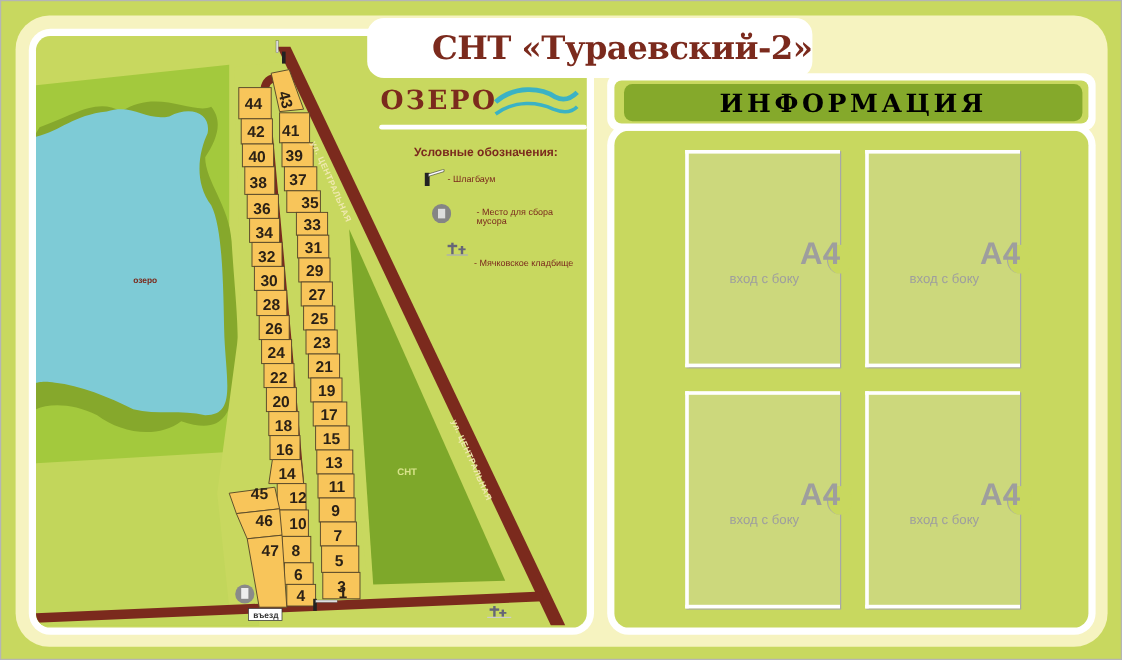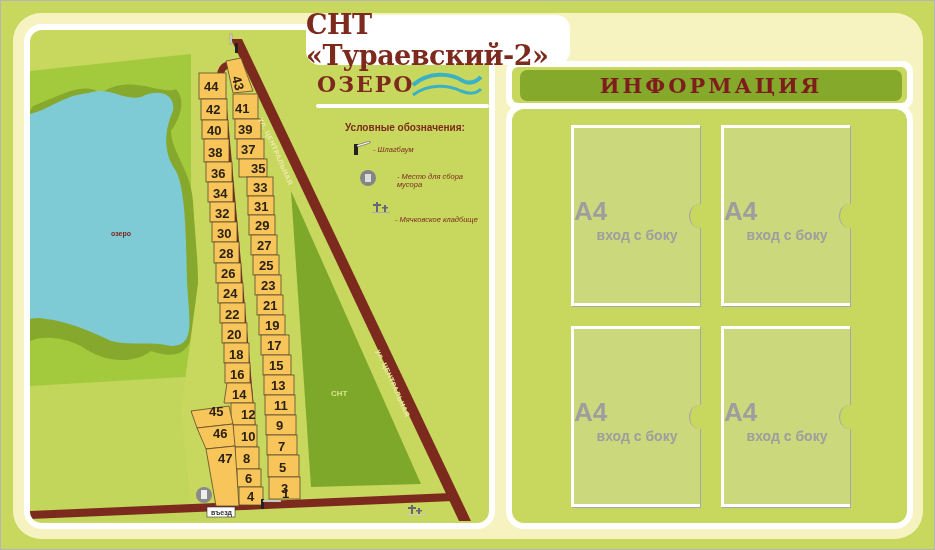--- a/index.html
+++ b/index.html
@@ -1,32 +1,32 @@
 <!DOCTYPE html>
 <html><head>
 <meta charset="utf-8">
 <style>
   html,body{margin:0;padding:0;}
   body{width:935px;height:550px;overflow:hidden;background:#c8d85f;position:relative;font-family:"Liberation Sans",sans-serif;}
   .frame{position:absolute;left:0;top:0;width:933px;height:548px;border:1px solid #b5b5b5;background:#c8d85f;}
   .outer-band{position:absolute;left:12px;top:12px;width:910px;height:526px;background:#f6f3c0;border-radius:28px;}
   .panel{position:absolute;background:#fff;border-radius:18px;}
   .panel-inner{position:absolute;background:#c8d85f;border-radius:12px;overflow:hidden;}
-  .title-box{position:absolute;left:305px;top:14px;width:264px;height:50px;background:#fff;border-radius:14px;display:flex;align-items:center;justify-content:flex-start;}
+  .title-box{position:absolute;left:305px;top:14px;width:371px;height:50px;background:#fff;border-radius:14px;display:flex;align-items:center;justify-content:flex-end;}
   .title-text{font-family:"DejaVu Serif",serif;font-weight:bold;font-size:27px;color:#7b2a1d;letter-spacing:-0.5px;}
   .lake-title{position:absolute;left:316px;top:70px;font-family:"DejaVu Serif",serif;font-weight:bold;font-size:22px;color:#7b2a1d;letter-spacing:2px;}
   .lake-line{position:absolute;left:315px;top:103px;width:173px;height:4px;background:#fff;border-radius:2px;}
   .info-head{position:absolute;left:519px;top:69px;width:382px;height:31px;background:#85a92b;border-radius:7px;display:flex;align-items:center;justify-content:center;}
-  .info-head span{font-family:"DejaVu Serif",serif;font-weight:bold;font-size:21px;letter-spacing:3px;color:#7f1d1d;}
+  .info-head span{font-family:"DejaVu Serif",serif;font-weight:bold;font-size:21px;letter-spacing:3px;color:#000000;}
   .legend-title{position:absolute;left:344px;top:121px;font-size:10px;font-weight:bold;color:#7b2a1d;}
-  .legend-item{position:absolute;font-size:7.5px;color:#7b2a1d;line-height:8px;font-style:italic;}
+  .legend-item{position:absolute;font-size:7.5px;color:#7b2a1d;line-height:8px;}
   .pocket{position:absolute;width:126px;height:175px;background:#ccd87c;border-top:3px solid #fff;border-left:3px solid #fff;border-bottom:3px solid #fff;box-shadow:1px 1px 0 #a7a7a7;}
   .pocket .notch{position:absolute;right:-10px;top:76px;width:20px;height:24px;border-radius:50%;background:#c8d85f;border-left:1px solid #a7a7a7;}
-  .pocket .a4{position:absolute;left:0;right:0;top:68px;text-align:left;font-size:26px;font-weight:bold;color:#9e9e9e;}
-  .pocket .sub{position:absolute;left:0;right:0;top:99px;text-align:center;font-size:14px;font-weight:bold;color:#9e9e9e;}
+  .pocket .a4{position:absolute;left:0;right:0;top:68px;text-align:right;font-size:26px;font-weight:bold;color:#9e9e9e;}
+  .pocket .sub{position:absolute;left:0;right:0;top:99px;text-align:center;font-size:11px;font-weight:normal;color:#9e9e9e;}
   .plot-num{font-family:"Liberation Sans",sans-serif;font-weight:bold;font-size:13px;fill:#2b2116;}
   .road-label{font-family:"Liberation Sans",sans-serif;font-weight:bold;font-size:7px;fill:#f0e9b0;letter-spacing:0.5px;}
 </style>
 </head>
 <body>
 
 <div class="frame">
   <div class="outer-band"></div>
 
   <div class="panel" style="left:23px;top:23px;width:471px;height:505px;">

